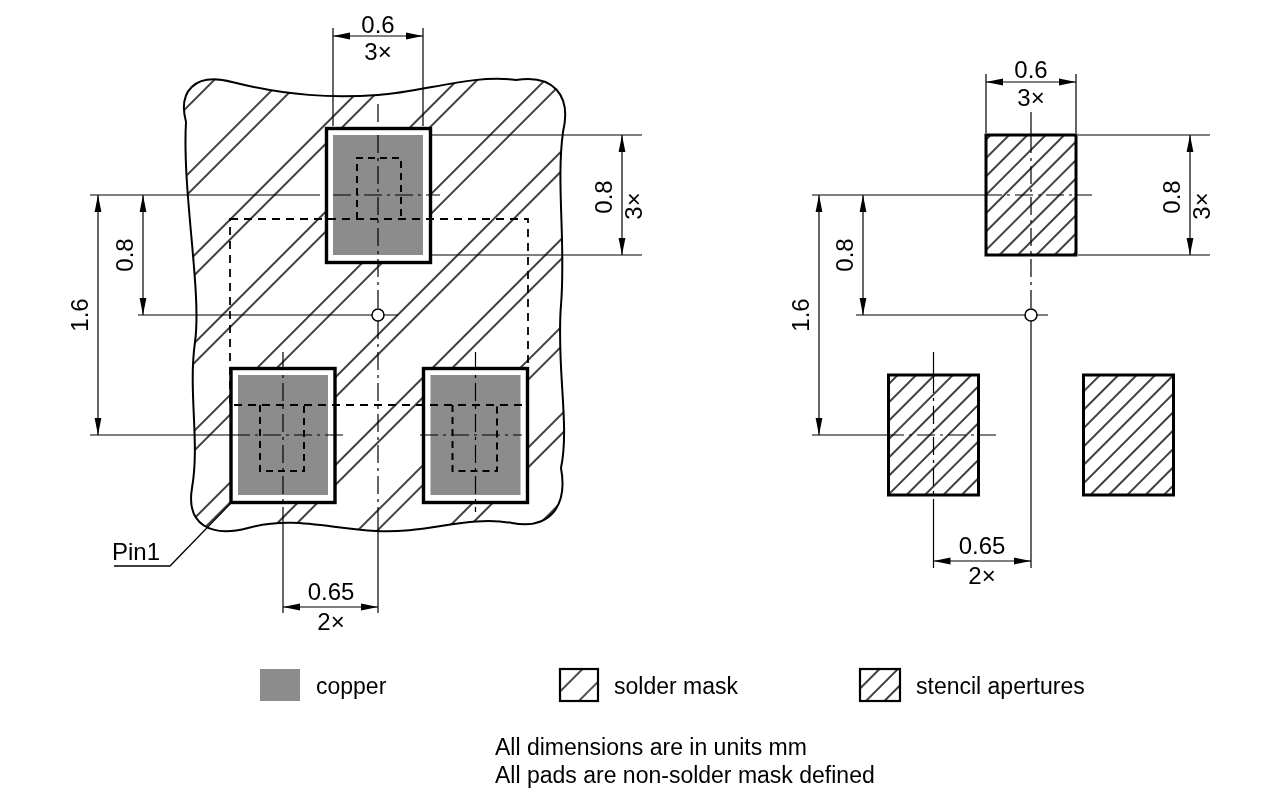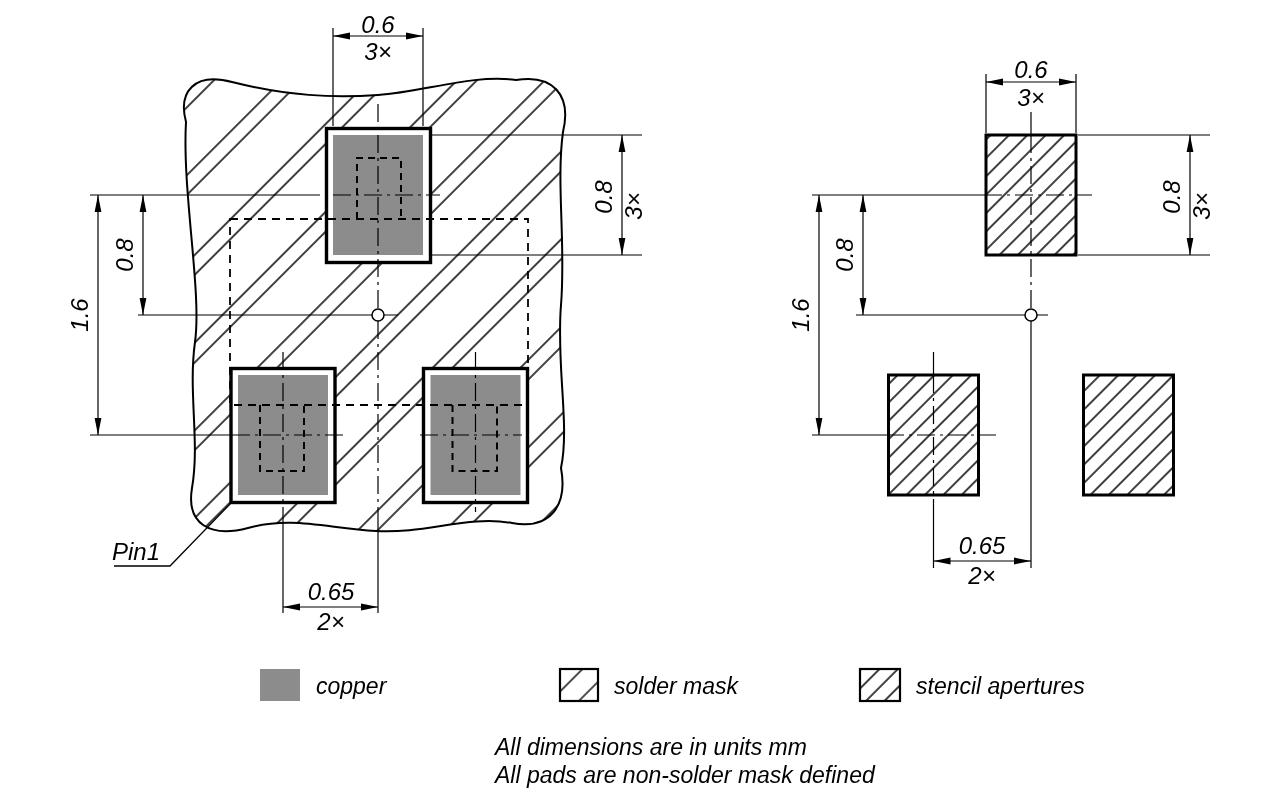--- a/index.html
+++ b/index.html
@@ -1,18 +1,18 @@
 <!DOCTYPE html>
 <html><head>
 <meta charset="utf-8">
 <style>
   html,body{margin:0;padding:0;background:#ffffff;}
   .stage{
     position:relative;width:1280px;height:802px;background:#ffffff;
-    font-family:"Liberation Sans", sans-serif;overflow:hidden;font-style:italic;
+    font-family:"Liberation Sans", sans-serif;overflow:hidden;
   }
   svg{display:block;}
   text{fill:#000;font-family:"Liberation Sans", sans-serif;}
   .dimtext{font-size:24px;}
   .lbltext{font-size:23px;}
 </style>
 </head>
 <body>
 
 <div class="stage">

